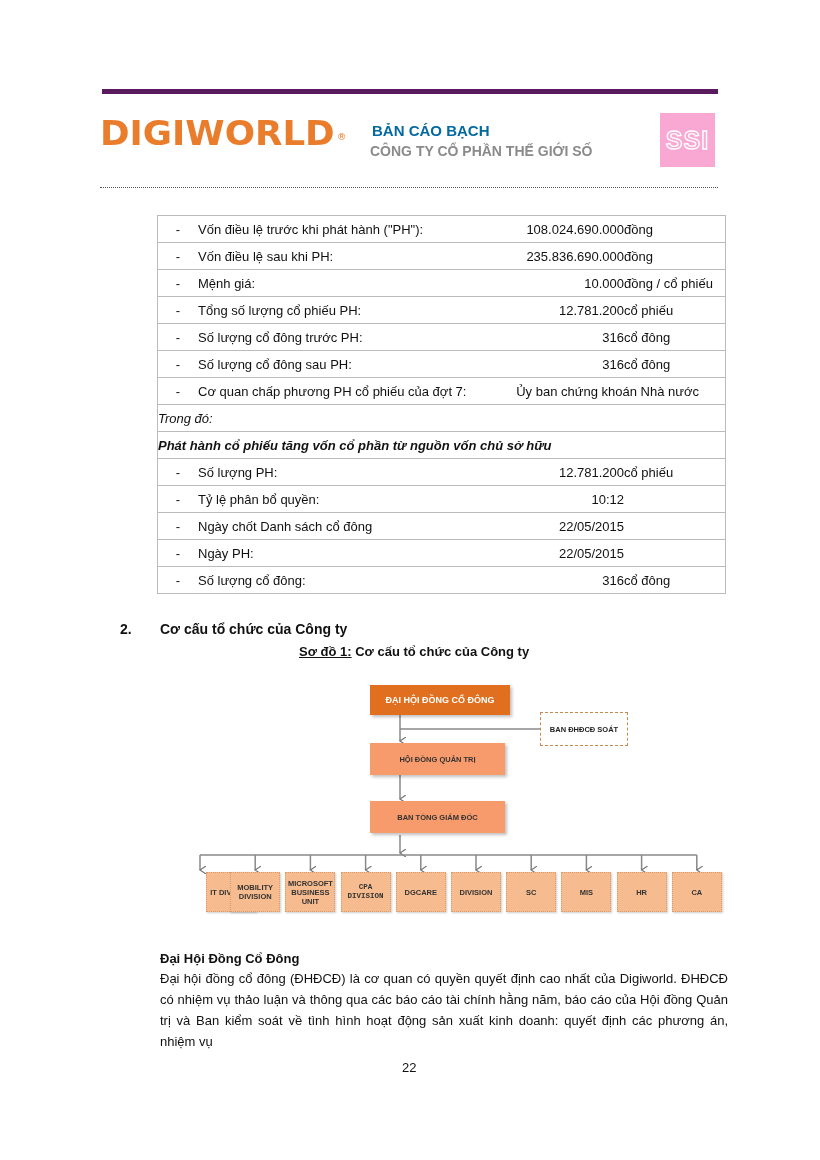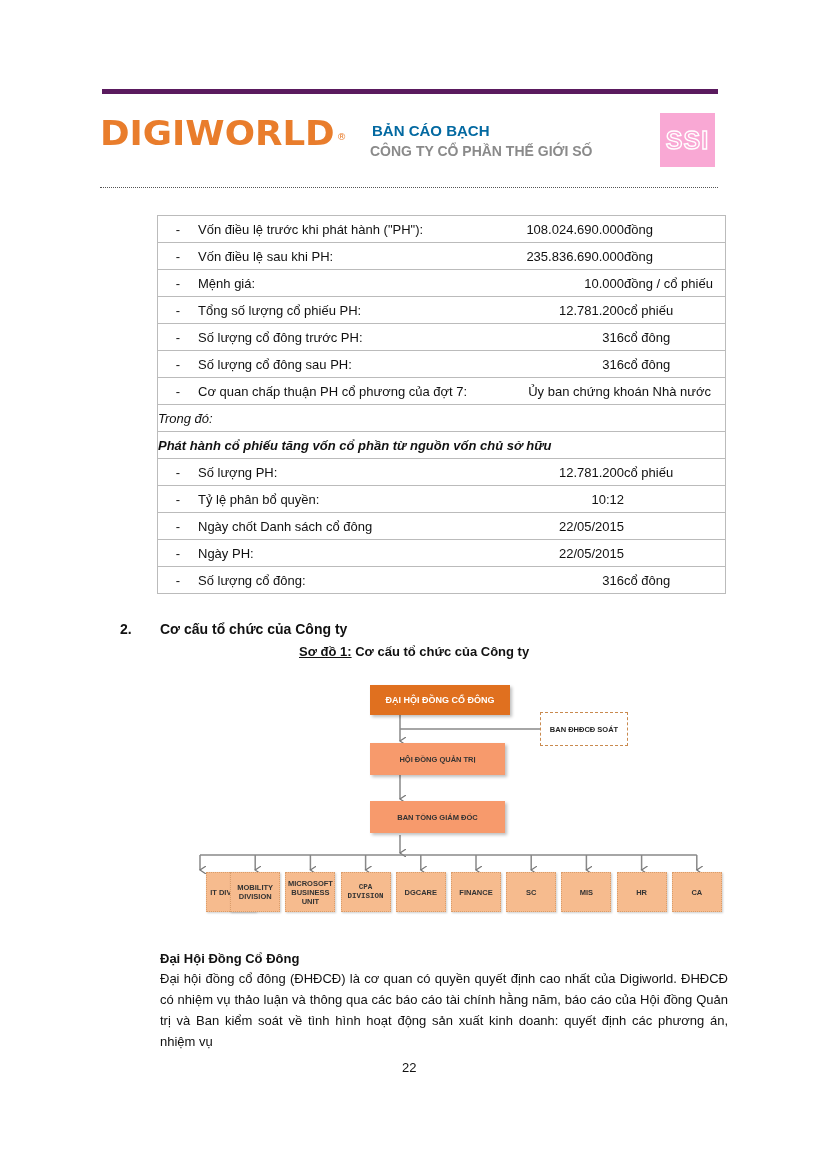--- a/index.html
+++ b/index.html
@@ -96,22 +96,22 @@
         <td class="unit">cổ đông</td>
       </tr>
       <tr>
         <td class="dash">-</td>
         <td class="label">Số lượng cổ đông sau PH:</td>
         <td class="value">316</td>
         <td class="unit">cổ đông</td>
       </tr>
       <tr>
         <td class="dash">-</td>
-        <td class="label">Cơ quan chấp thuận PH cổ phương của đợt 7:</td>
-        <td class="value" colspan="2" style="text-align: right; padding-right: 14px;">Ủy ban chứng khoán Nhà nước</td>
+        <td class="label">Cơ quan chấp phương PH cổ phiếu của đợt 7:</td>
+        <td class="value" colspan="2" style="text-align: right; padding-right: 26px;">Ủy ban chứng khoán Nhà nước</td>
       </tr>
       <tr>
         <td colspan="4" class="full italic">Trong đó:</td>
       </tr>
       <tr>
         <td colspan="4" class="full bolditalic">Phát hành cổ phiếu tăng vốn cổ phần từ nguồn vốn chủ sở hữu</td>
       </tr>
       <tr>
         <td class="dash">-</td>
         <td class="label">Số lượng PH:</td>
@@ -178,21 +178,21 @@
   <div class="box box-dark" style="left:210px;top:10px;width:140px;height:30px;">ĐẠI HỘI ĐỒNG CỔ ĐÔNG</div>
   <div class="box box-dash" style="left:380px;top:37px;width:86px;height:32px;">BAN ĐHĐCĐ SOÁT</div>
   <div class="box box-mid" style="left:210px;top:68px;width:135px;height:32px;text-align:right;">HỘI ĐỒNG QUẢN TRỊ</div>
   <div class="box box-mid" style="left:210px;top:126px;width:135px;height:32px;">BAN TỔNG GIÁM ĐỐC</div>
   <div id="div-boxes">
       <div class="box box-div" style="left: 15px; top: 197px; width: 48px; height: 38px; margin-left: 31px;">IT DIVISION</div>
       <div class="box box-div" style="left: 70.2px; top: 197px; width: 48px; height: 38px;">MOBILITY DIVISION</div>
       <div class="box box-div" style="left: 125.4px; top: 197px; width: 48px; height: 38px;">MICROSOFT BUSINESS UNIT</div>
       <div class="box box-div" style="left: 180.6px; top: 197px; width: 48px; height: 38px; font-family: Liberation Mono, monospace;">CPA DIVISION</div>
       <div class="box box-div" style="left: 235.8px; top: 197px; width: 48px; height: 38px;">DGCARE</div>
-      <div class="box box-div" style="left: 291px; top: 197px; width: 48px; height: 38px;">FINANCE</div>
+      <div class="box box-div" style="left: 291px; top: 197px; width: 48px; height: 38px;">DIVISION</div>
       <div class="box box-div" style="left: 346.2px; top: 197px; width: 48px; height: 38px;">SC</div>
       <div class="box box-div" style="left: 401.4px; top: 197px; width: 48px; height: 38px;">MIS</div>
       <div class="box box-div" style="left: 456.6px; top: 197px; width: 48px; height: 38px;">HR</div>
       <div class="box box-div" style="left: 511.8px; top: 197px; width: 48px; height: 38px;">CA</div>
     </div>
 </div>
 
 <div class="abs subhead">Đại Hội Đồng Cổ Đông</div>
 <div class="abs para">Đại hội đồng cổ đông (ĐHĐCĐ) là cơ quan có quyền quyết định cao nhất của Digiworld. ĐHĐCĐ có nhiệm vụ thảo luận và thông qua các báo cáo tài chính hằng năm, báo cáo của Hội đồng Quản trị và Ban kiểm soát về tình hình hoạt động sản xuất kinh doanh: quyết định các phương án, nhiệm vụ</div>
 

